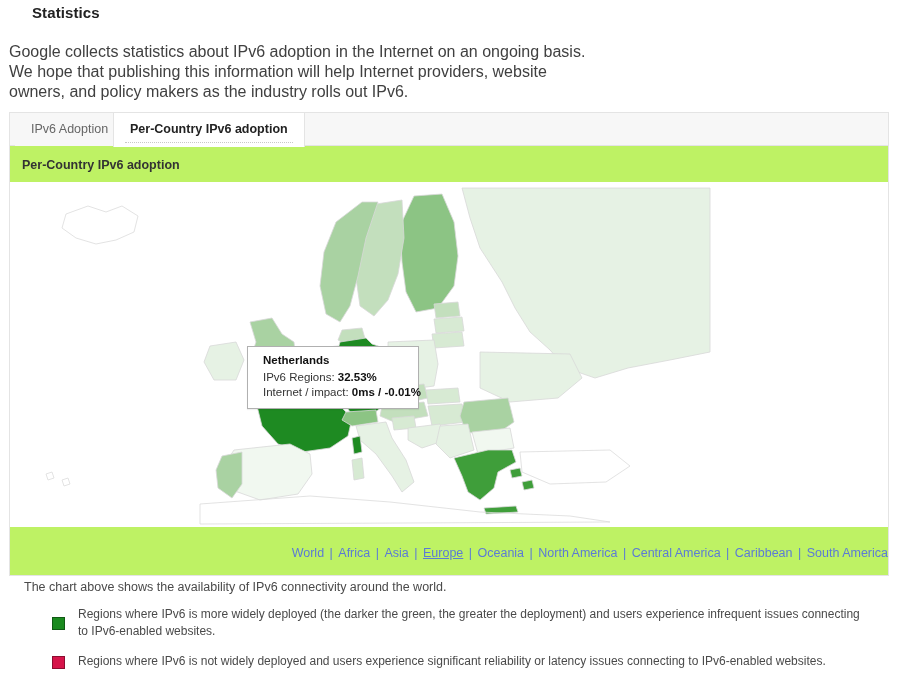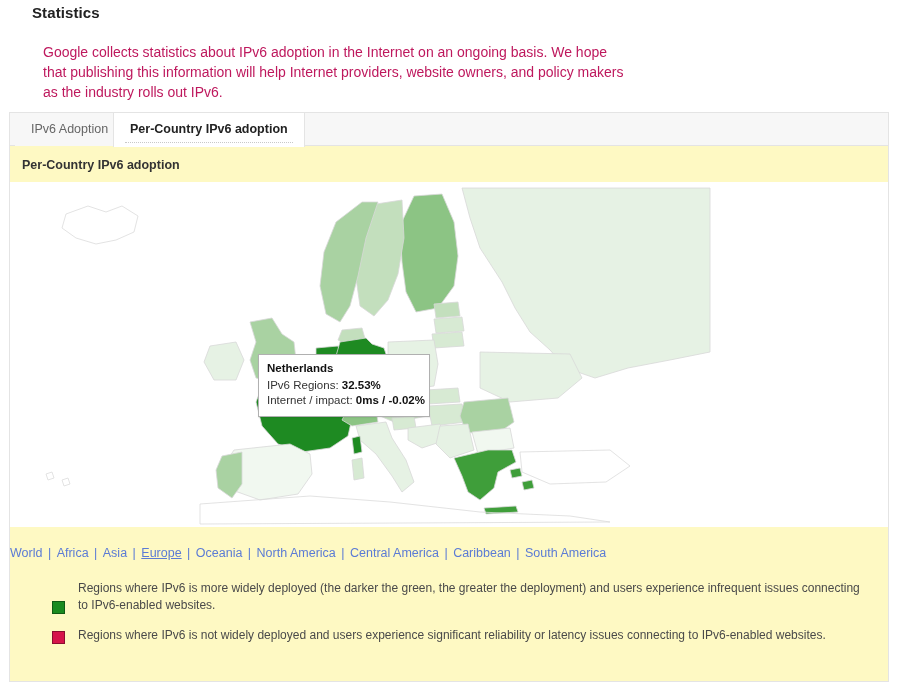--- a/index.html
+++ b/index.html
@@ -26,35 +26,34 @@
     font-weight: bold;
     color: #222222;
     letter-spacing: 0.1px;
     margin-left: 23px;
   }
   .intro {
     position: absolute;
     left: 9px;
     top: 42px;
     width: 590px;
-    font-size: 14px;
+    font-size: 16px;
     line-height: 20px;
-    color: #be185d;
-    margin-left: 34px;
+    color: #404040;
   }
 
   
   .panel {
     position: absolute;
     left: 9px;
     top: 112px;
     width: 880px;
-    height: 570px;
+    height: 464px;
     border: 1px solid #e4e4e4;
-    background: #fef9c3;
+    background: #bef264;
     box-sizing: border-box;
   }
   .tabbar {
     position: relative;
     height: 33px;
     background: #f7f7f7;
     border-bottom: 1px solid #e4e4e4;
     box-sizing: border-box;
   }
   .tab {
@@ -109,49 +108,48 @@
     left: 0px;
     top: 36px;
     width: 878px;
     height: 345px;
   }
   .map-svg { display: block; }
 
   
   .map-tooltip {
     position: absolute;
-    left: 248px;
+    left: 237px;
     top: 164px;
     width: 172px;
     box-sizing: border-box;
     background: #ffffff;
     border: 1px solid #b0b0b0;
-    padding: 6px 9px 7px 8px;
+    padding: 6px 9px 7px 15px;
     font-size: 11.5px;
     line-height: 15.5px;
     color: #333333;
     box-shadow: 0 1px 1px rgba(0,0,0,0.06);
-    margin-top: 8px;
   }
   .map-tooltip .tt-title {
     font-weight: bold;
     font-size: 11.5px;
     color: #111111;
     margin-bottom: 1px;
   }
   .map-tooltip .tt-row { white-space: nowrap; }
   .map-tooltip .tt-row b { color: #111111; }
 
   
   .region-links {
     position: absolute;
     left: 0;
     right: 0;
     top: 400px;
-    text-align: left;
+    text-align: right;
     font-size: 12.5px;
     color: #5b7bd5;
   }
   .region-links a {
     color: #5b7bd5;
     text-decoration: none;
     cursor: pointer;
   }
   .region-links a.current { text-decoration: underline; }
   .region-links .sep { color: #5b7bd5; padding: 0 2px; }
@@ -163,21 +161,21 @@
     top: 434px;
     right: 12px;
   }
   .legend-caption {
     font-size: 12.5px;
     color: #4a4a4a;
     margin-bottom: 12px;
   }
   .legend-row {
     display: flex;
-    align-items: flex-end;
+    align-items: center;
     margin-bottom: 13px;
   }
   .swatch {
     width: 13px;
     height: 13px;
     flex: 0 0 13px;
     margin-left: 28px;
     margin-right: 13px;
     margin-top: 1px;
     border: 1px solid rgba(0,0,0,0.35);
@@ -316,28 +314,29 @@
       </svg>
 
       <div class="map-tooltip">
         <div class="tt-title">Netherlands</div>
         <div class="tt-row">
           <span>IPv6 Regions:</span>
           <b>32.53%</b>
         </div>
         <div class="tt-row">
           <span>Internet / impact:</span>
-          <b>0ms / -0.02%</b>
+          <b>0ms / -0.01%</b>
         </div>
       </div>
     </div>
 
     <div class="region-links"><a>World</a><span class="sep"> | </span><a>Africa</a><span class="sep"> | </span><a>Asia</a><span class="sep"> | </span><a class="current">Europe</a><span class="sep"> | </span><a>Oceania</a><span class="sep"> | </span><a>North America</a><span class="sep"> | </span><a>Central America</a><span class="sep"> | </span><a>Caribbean</a><span class="sep"> | </span><a>South America</a></div>
 
     <div class="legend-block">
+      <div class="legend-caption">The chart above shows the availability of IPv6 connectivity around the world.</div>
       <div id="legend-rows">
           <div class="legend-row">
             <span class="swatch" style="background: rgb(26, 138, 31);"></span>
             <span class="legend-text">Regions where IPv6 is more widely deployed (the darker the green, the greater the deployment) and users experience infrequent issues connecting to IPv6-enabled websites.</span>
           </div>
           <div class="legend-row">
             <span class="swatch" style="background: rgb(214, 20, 74);"></span>
             <span class="legend-text">Regions where IPv6 is not widely deployed and users experience significant reliability or latency issues connecting to IPv6-enabled websites.</span>
           </div>
         </div>

